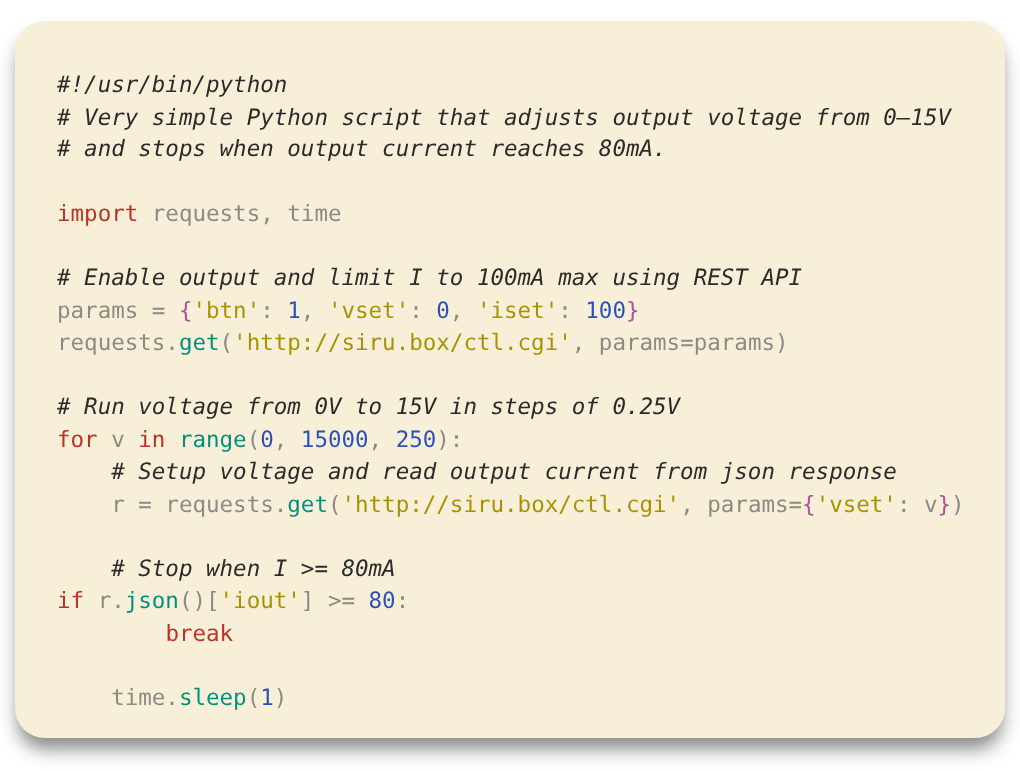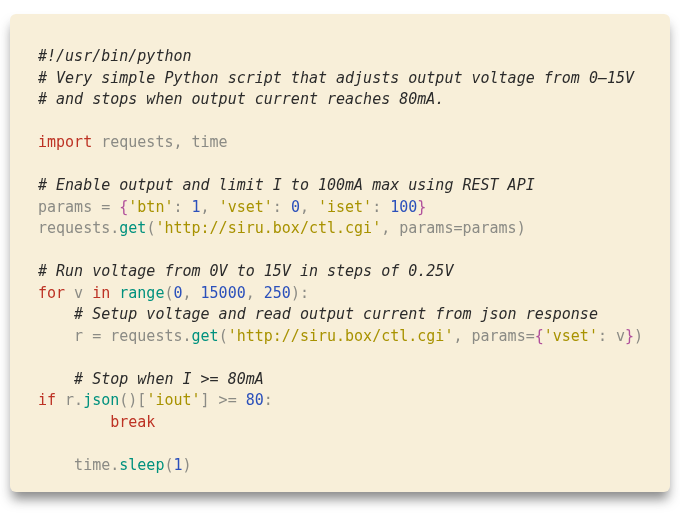--- a/index.html
+++ b/index.html
@@ -14,21 +14,21 @@
     background: #ffffff;
     overflow: hidden;
   }
   .card {
     position: absolute;
     left: 10px;
     top: 14px;
     width: 660px;
     height: 478px;
     box-sizing: border-box;
-    border-radius: 6px;
+    border-radius: 20px;
     padding: 32px 18px 0 28px;
     box-shadow: 0 9px 12px -2px rgba(40, 40, 40, 0.55);
   }
   .code {
     margin: 0;
     font-family: "DejaVu Sans Mono", "Liberation Mono", monospace;
     font-size: 15px;
     line-height: 21.5px;
     white-space: pre;
   }

